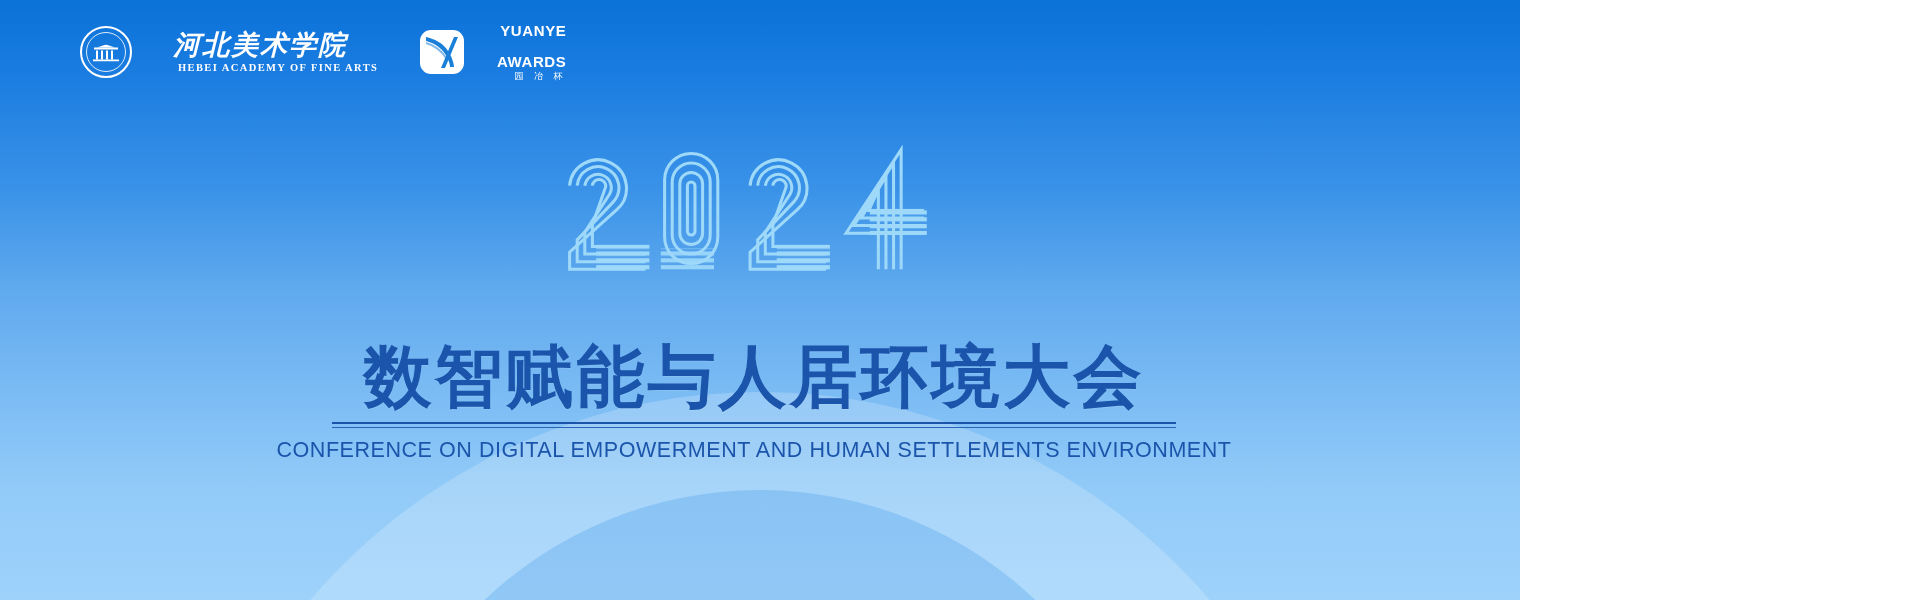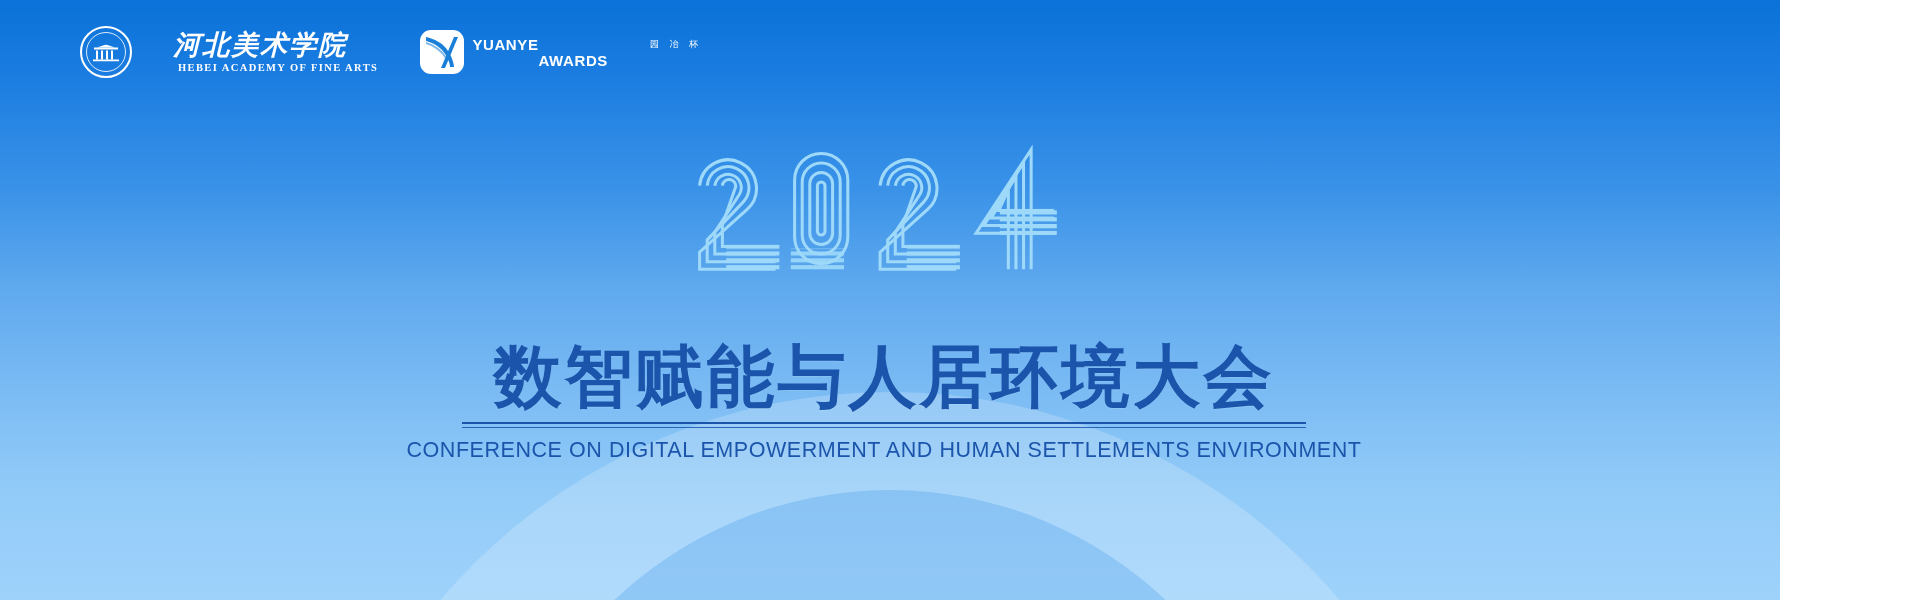--- a/index.html
+++ b/index.html
@@ -1,21 +1,21 @@
 <!DOCTYPE html>
 <html><head>
 <meta charset="utf-8">
 <style>
   html,body{margin:0;padding:0;}
   body{
     width:1920px;height:600px;overflow:hidden;
     font-family:"Liberation Sans","DejaVu Sans",sans-serif;
   }
   #banner{
-    position:relative;width:1780px;height:600px;overflow:hidden;
+    position:relative;width:1520px;height:600px;overflow:hidden;
     background:linear-gradient(to bottom,
        #0a72d8 0%,
        #1a7ce0 12%,
        #3b93e8 32%,
        #5fa9ee 48%,
        #7cbcf4 66%,
        #92cbf8 82%,
        #9ed2fb 100%);
   }
 
@@ -66,21 +66,21 @@
     font-family:"Liberation Serif","DejaVu Serif",serif;
     font-weight:700;white-space:nowrap;margin-top:1px;margin-left:36px;
   }
 
   
   #yuanye-logo{gap:8px;}
   #yuanye-mark{
     width:44px;height:44px;border-radius:11px;background:#ffffff;
     position:relative;flex:0 0 auto;overflow:hidden;
   }
-  #yuanye-text{display:flex;flex-direction:row;justify-content:center;line-height:1;text-align:right;}
+  #yuanye-text{display:flex;flex-direction:column;justify-content:center;line-height:1;text-align:right;}
   #yuanye-l1,#yuanye-l2{
     color:#fff;font-weight:700;font-size:15px;letter-spacing:.6px;
     white-space:nowrap;
   }
   #yuanye-l2{margin-top:16px;}
   #yuanye-l3{
     color:#fff;font-size:9px;letter-spacing:4px;margin-top:3px;white-space:nowrap;margin-left:42px;
   }
 
   

